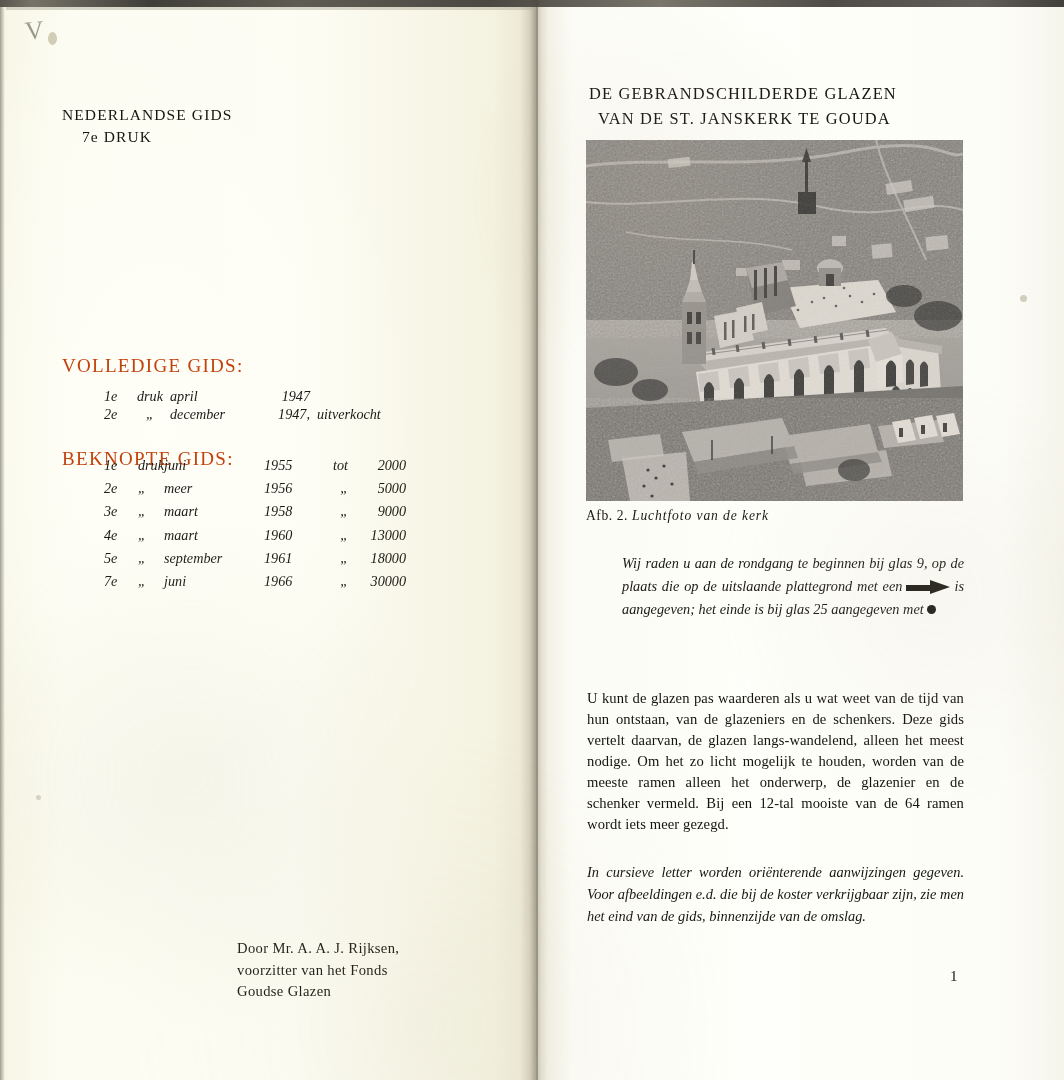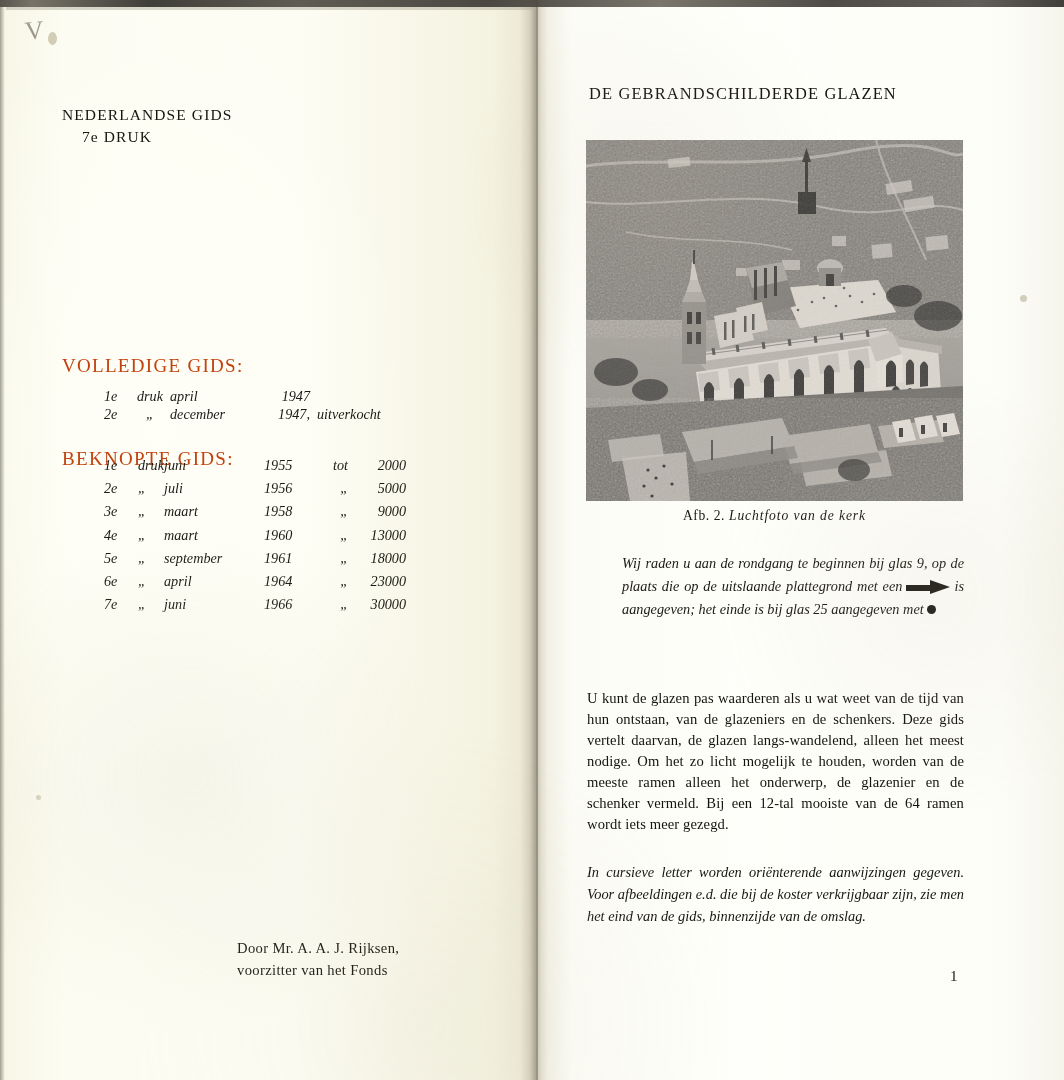--- a/index.html
+++ b/index.html
@@ -172,21 +172,20 @@
     overflow: hidden;
     background: #8f8d80;
     filter: grayscale(1) contrast(1.12) brightness(0.99) sepia(0.14);
   }
   .photo svg { display: block; width: 100%; height: 100%; }
 
   .caption {
     position: absolute;
     left: 586px; top: 508px;
     width: 377px;
-    text-align: center;
     font-size: 13.6px;
     letter-spacing: 0.55px;
     color: #1a1912;
   }
   .caption em { font-style: italic; letter-spacing: 0.9px; }
 
   .ital-block {
     position: absolute;
     left: 622px; top: 552px;
     width: 342px;
@@ -317,21 +316,21 @@
       <td class="c-num">1e</td>
       <td class="c-dit">druk</td>
       <td class="c-month">juni</td>
       <td class="c-year">1955</td>
       <td class="c-tot">tot</td>
       <td class="c-count">2000</td>
     </tr>
     <tr>
       <td class="c-num">2e</td>
       <td class="c-dit">„</td>
-      <td class="c-month">juli</td>
+      <td class="c-month">meer</td>
       <td class="c-year">1956</td>
       <td class="c-tot">„</td>
       <td class="c-count">5000</td>
     </tr>
     <tr>
       <td class="c-num">3e</td>
       <td class="c-dit">„</td>
       <td class="c-month">maart</td>
       <td class="c-year">1958</td>
       <td class="c-tot">„</td>
@@ -347,45 +346,39 @@
     </tr>
     <tr>
       <td class="c-num">5e</td>
       <td class="c-dit">„</td>
       <td class="c-month">september</td>
       <td class="c-year">1961</td>
       <td class="c-tot">„</td>
       <td class="c-count">18000</td>
     </tr>
     <tr>
-      <td class="c-num">6e</td>
-      <td class="c-dit">„</td>
-      <td class="c-month">april</td>
-      <td class="c-year">1964</td>
-      <td class="c-tot">„</td>
-      <td class="c-count">23000</td>
-    </tr>
-    <tr>
       <td class="c-num">7e</td>
       <td class="c-dit">„</td>
       <td class="c-month">juni</td>
       <td class="c-year">1966</td>
       <td class="c-tot">„</td>
       <td class="c-count">30000</td>
     </tr>
   </tbody>
     </table>
 
   <div class="byline">
     <div>Door Mr. A. A. J. Rijksen,</div>
     <div>voorzitter van het Fonds</div>
+    <div class="last">Goudse Glazen</div>
   </div>
 
   <div class="title">
     <span class="t1">DE GEBRANDSCHILDERDE GLAZEN</span>
+    <span class="t2">VAN DE ST. JANSKERK TE GOUDA</span>
   </div>
 
   <div class="photo">
     <svg viewBox="0 0 377 361" preserveAspectRatio="none" aria-hidden="true">
       <defs>
         <linearGradient id="skyfade" x1="0" y1="0" x2="0" y2="1">
           <stop offset="0%" stop-color="#b9b7a8"></stop>
           <stop offset="100%" stop-color="#8d8b7d"></stop>
         </linearGradient>
         <filter id="grain">

